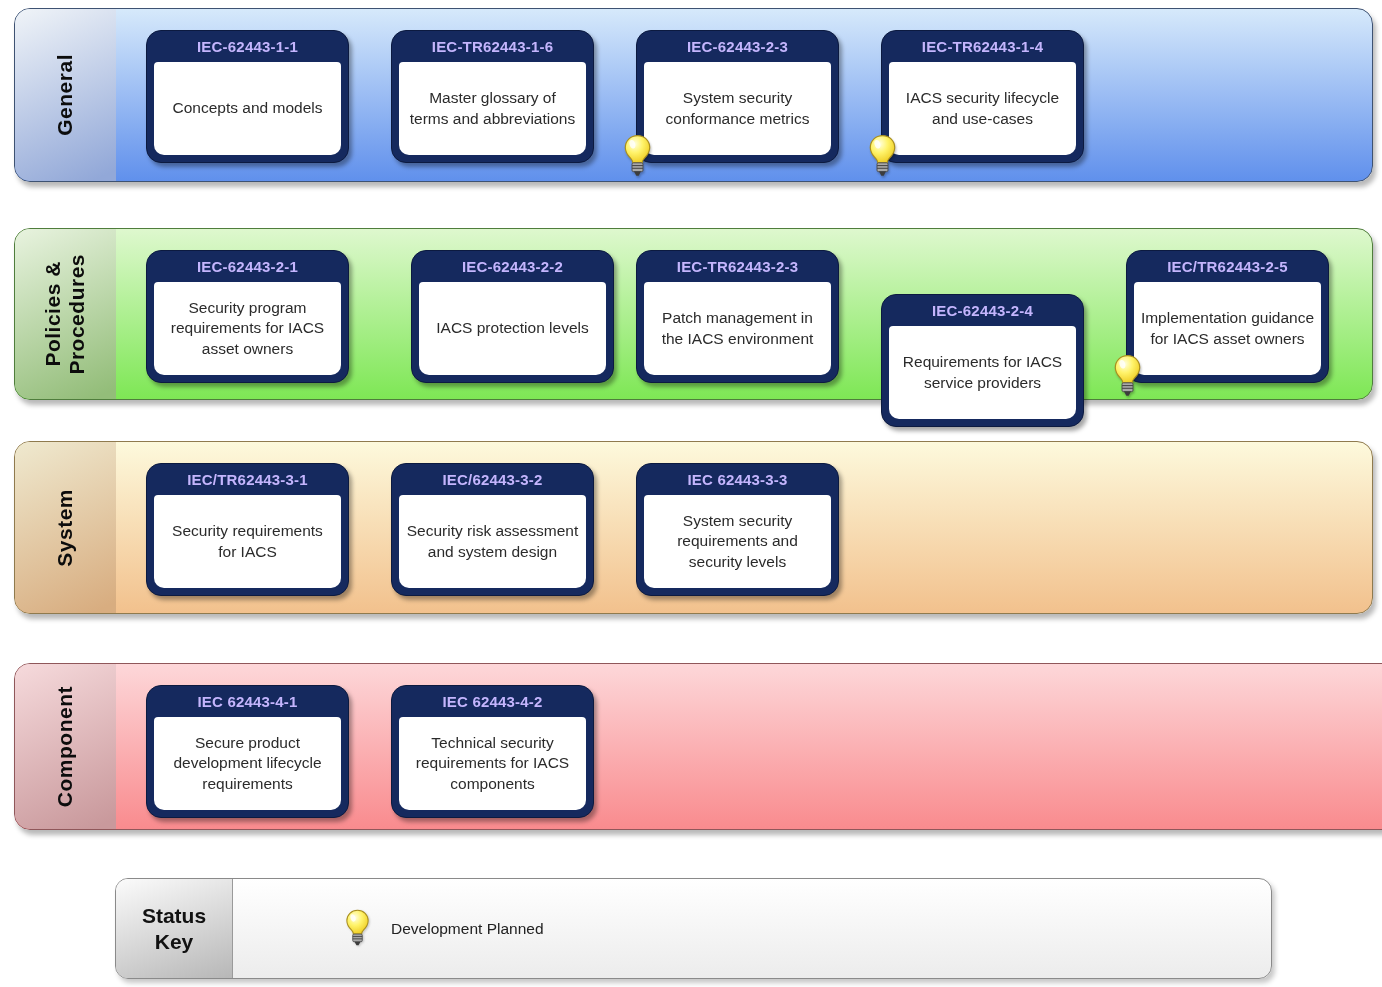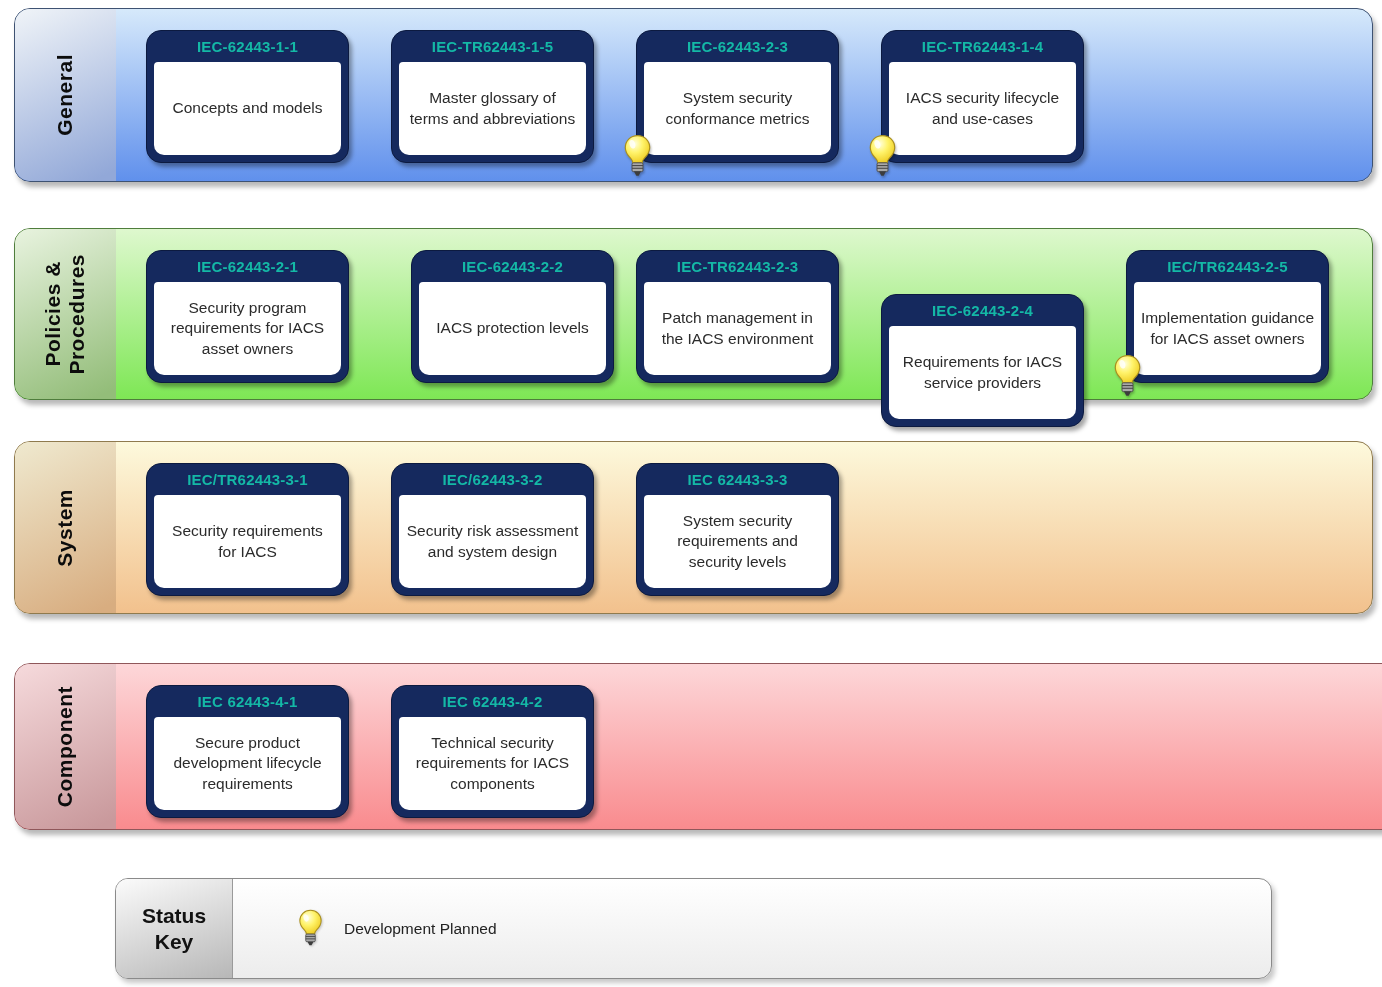--- a/index.html
+++ b/index.html
@@ -30,21 +30,21 @@
 
   
   .card{
     position:absolute;top:21px;width:201px;height:131px;
     background:#15295e;border:1px solid #0c1a40;border-radius:15px;
     box-shadow:3px 4px 4px rgba(0,0,0,0.35);
   }
   .card-code{
     position:absolute;top:0;left:0;right:0;height:31px;
     display:flex;align-items:center;justify-content:center;
-    color:#14b8a6;font-weight:bold;font-size:15px;letter-spacing:0.2px;
+    color:#c4b5fd;font-weight:bold;font-size:15px;letter-spacing:0.2px;
   }
   .card-body{
     position:absolute;top:31px;left:7px;right:7px;bottom:7px;
     background:#ffffff;border-radius:4px 4px 10px 10px;
     display:flex;align-items:center;justify-content:center;
   }
   .card-title{
     white-space:pre-line;text-align:center;
     font-size:15.5px;color:#2b2b2b;line-height:1.32;padding:0 3px;
   }
@@ -68,21 +68,21 @@
     background:linear-gradient(160deg,#fbfbfb 0%,#b7b7b7 100%);
     border-right:1px solid #9a9a9a;
     display:flex;align-items:center;justify-content:center;
   }
   .status-label-text{
     white-space:pre-line;text-align:center;
     font-size:21px;font-weight:bold;color:#111;line-height:1.2;
   }
   .status-items{
     position:absolute;left:116px;top:0;bottom:0;right:0;
-    display:flex;align-items:center;padding-left:65px;
+    display:flex;align-items:center;padding-left:112px;
   }
   .bulb-key{width:27px;height:40px;margin-right:20px;filter:drop-shadow(1px 1px 1px rgba(0,0,0,0.2));}
   .status-item-text{font-size:15.5px;color:#222;}
 </style>
 </head>
 <body>
 
 <svg width="0" height="0" style="position:absolute" aria-hidden="true">
   <defs>
     <radialGradient id="bulbGlass" cx="38%" cy="30%" r="75%">
@@ -99,21 +99,21 @@
     <div class="cards">
   <div class="card" style="left: 131px;">
     <div class="card-code">IEC-62443-1-1</div>
     <div class="card-body">
       <span class="card-title">Concepts and models</span>
     </div>
 
   </div>
 
   <div class="card" style="left: 376px;">
-    <div class="card-code">IEC-TR62443-1-5</div>
+    <div class="card-code">IEC-TR62443-1-6</div>
     <div class="card-body">
       <span class="card-title">Master glossary of
 terms and abbreviations</span>
     </div>
 
   </div>
 
   <div class="card" style="left: 621px;">
     <div class="card-code">IEC-62443-2-3</div>
     <div class="card-body">

